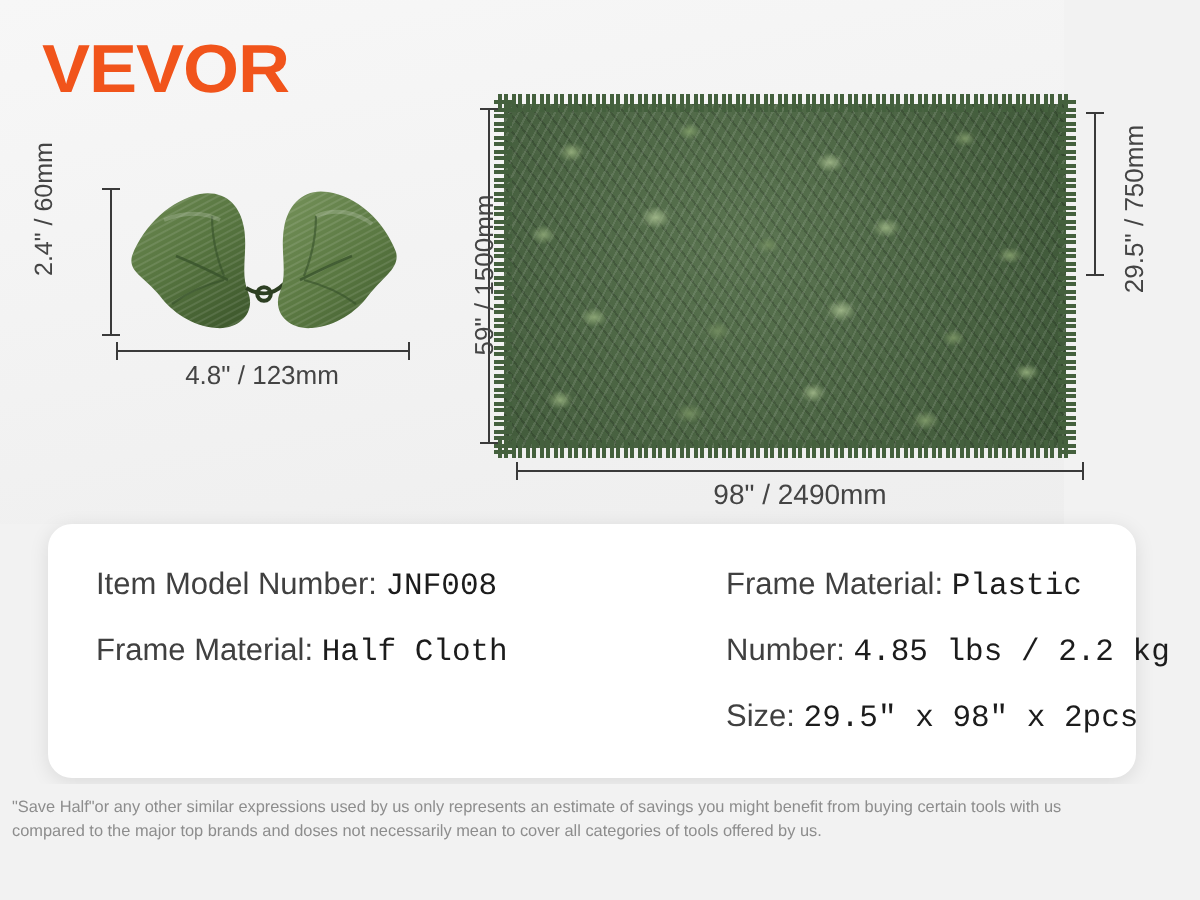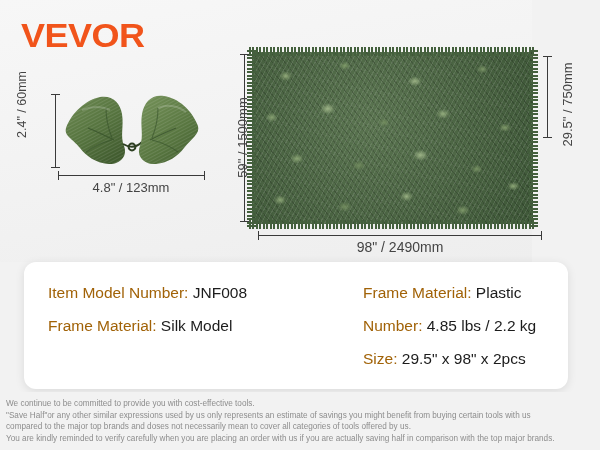--- a/index.html
+++ b/index.html
@@ -258,22 +258,22 @@
   }
   #spec-col-left  { left: 24px;  width: 290px; }
   #spec-col-right { left: 320px; width: 220px; margin-left: 19px; }
 
   .spec-row {
     height: 33px;
     line-height: 33px;
     font-size: 15.5px;
     white-space: nowrap;
   }
-  .spec-label { color: #a16207; }
-  .spec-value { color: #1c1c1c; }
+  .spec-label { color: #404040; }
+  .spec-value { color: #1c1c1c; font-family: Liberation Mono, monospace; }
 
   
   #footer {
     position: absolute;
     left: 0; top: 392px;
     width: 600px; height: 58px;
     background: #f2f2f2;
     padding: 6px 6px 0 6px;
     box-sizing: border-box;
   }
@@ -365,38 +365,36 @@
 
 <div id="spec-card">
 
   <div class="spec-col" id="spec-col-left">
     <div class="spec-row">
       <span class="spec-label">Item Model Number:</span>
       <span class="spec-value">JNF008</span>
     </div>
     <div class="spec-row">
       <span class="spec-label">Frame Material:</span>
-      <span class="spec-value">Silk Model</span>
+      <span class="spec-value">Half Cloth</span>
     </div>
   </div>
 
   <div class="spec-col" id="spec-col-right">
     <div class="spec-row">
       <span class="spec-label">Frame Material:</span>
       <span class="spec-value">Plastic</span>
     </div>
     <div class="spec-row">
       <span class="spec-label">Number:</span>
       <span class="spec-value">4.85 lbs / 2.2  kg</span>
     </div>
     <div class="spec-row">
       <span class="spec-label">Size:</span>
       <span class="spec-value">29.5" x 98" x 2pcs</span>
     </div>
   </div>
 </div>
 
 <div id="footer">
-  <div class="foot-line">We continue to be committed to provide you with cost-effective tools.</div>
   <div class="foot-line">"Save Half"or any other similar expressions used by us only represents an estimate of savings you might benefit from buying certain tools with us</div>
   <div class="foot-line">compared to the major top brands and doses not necessarily mean to cover all categories of tools offered by us.</div>
-  <div class="foot-line">You are kindly reminded to verify carefully when you are placing an order with us if you are actually saving half in comparison with the top major brands.</div>
 </div>
 
 </body></html>

